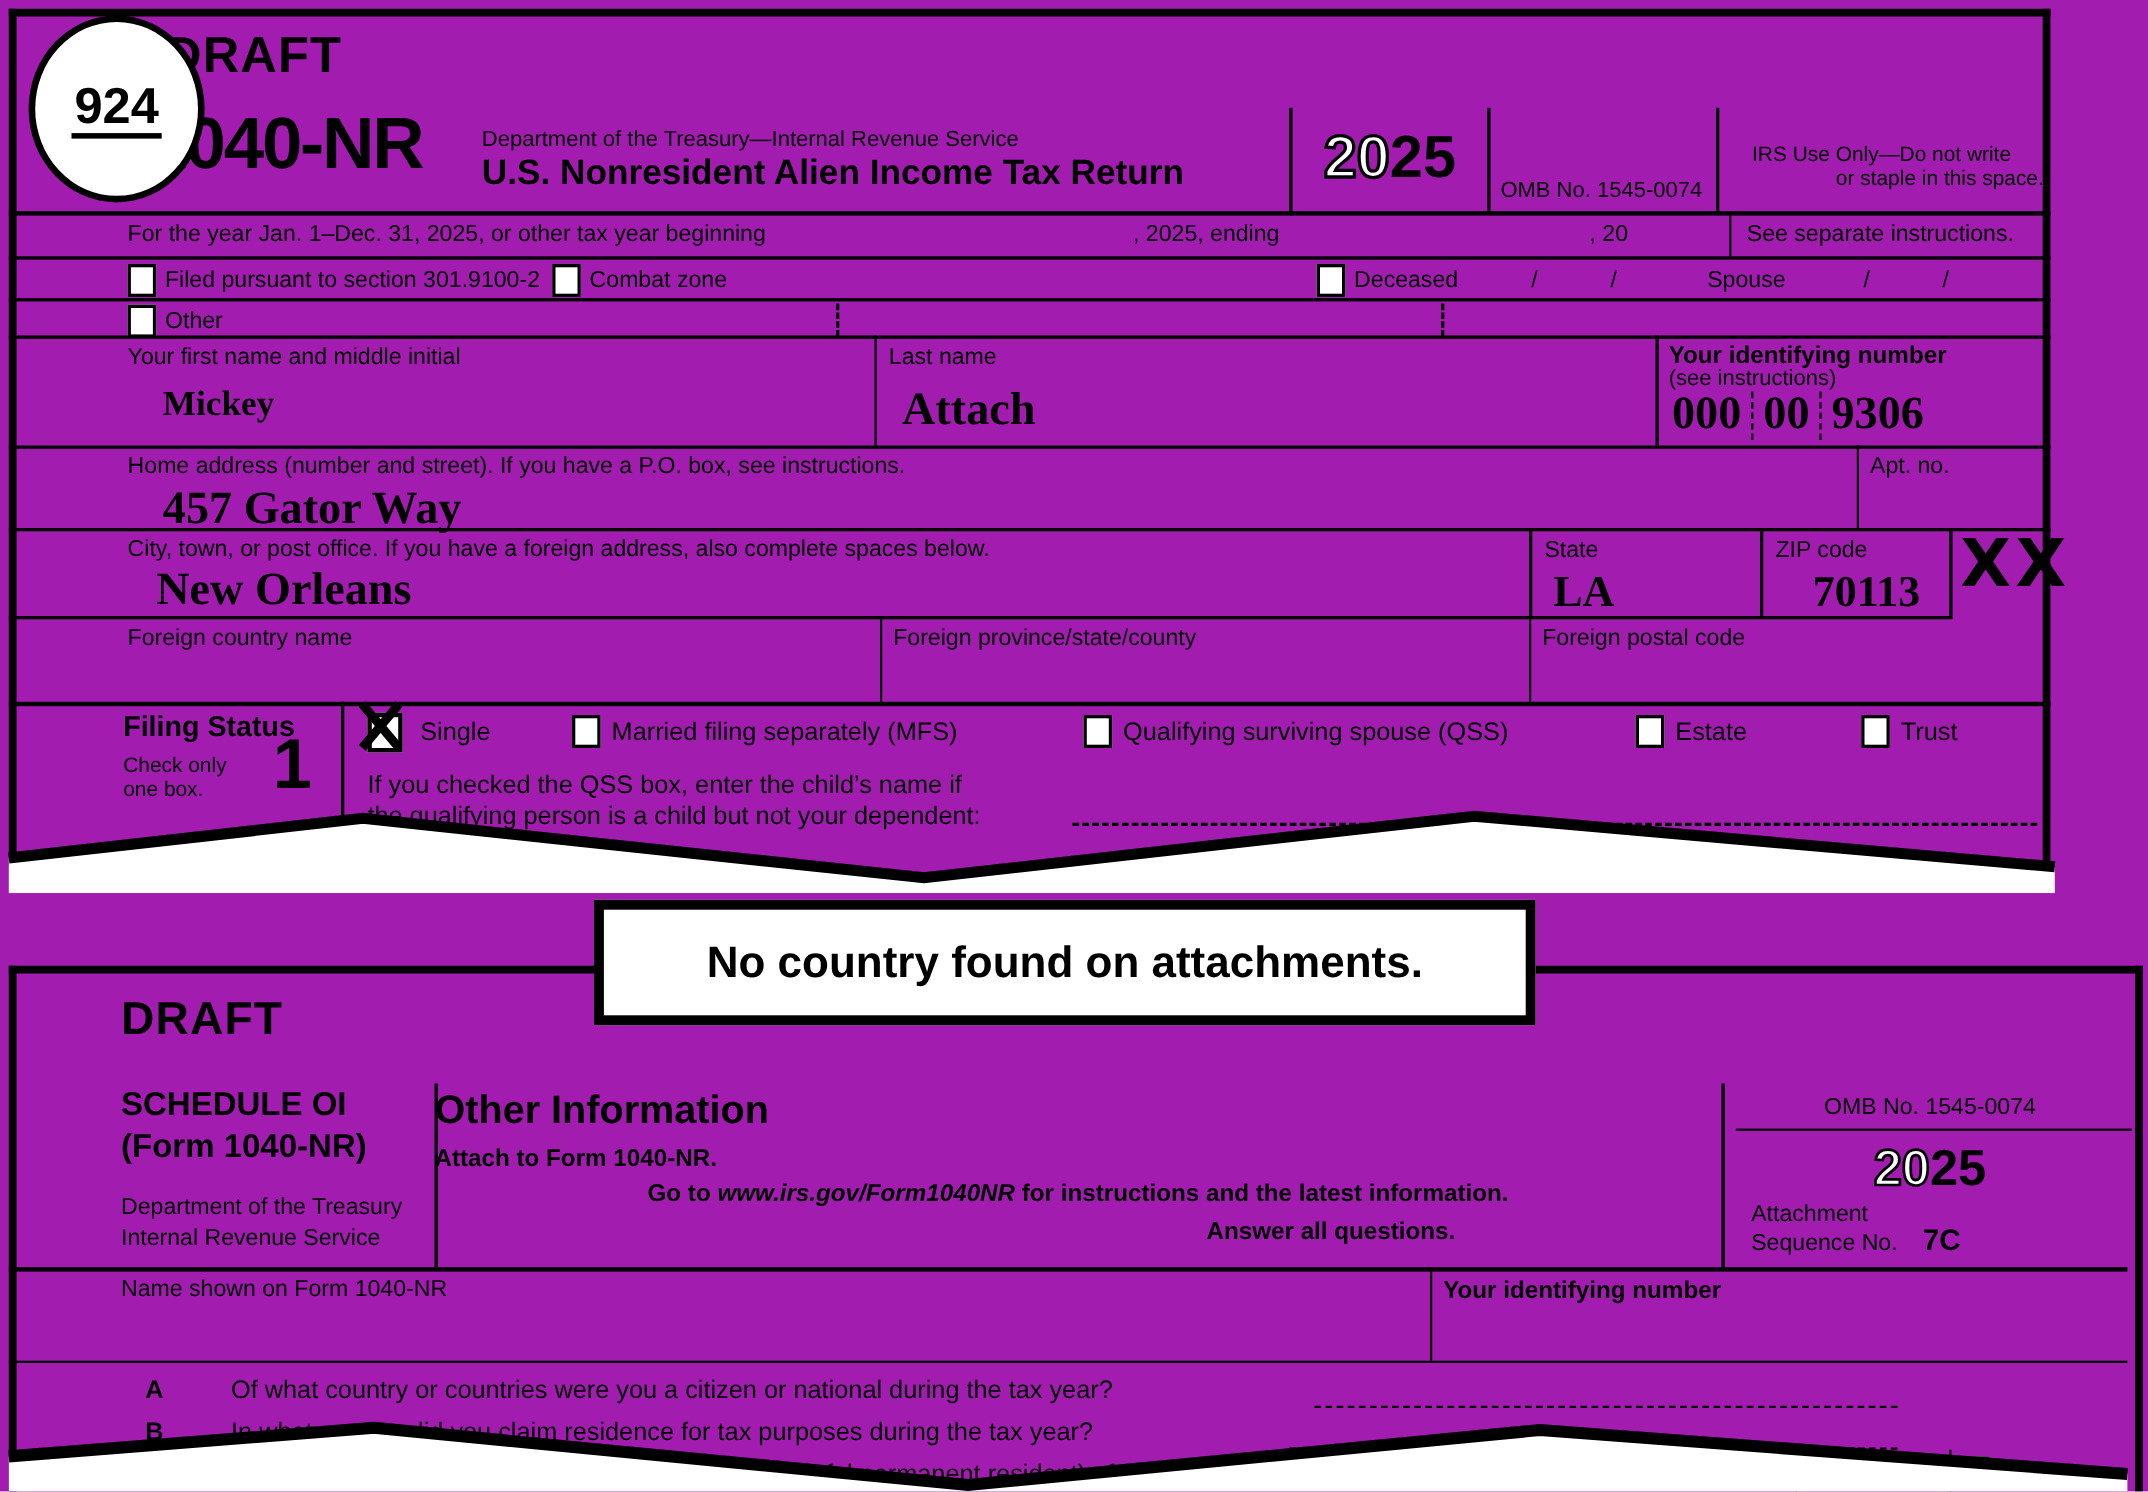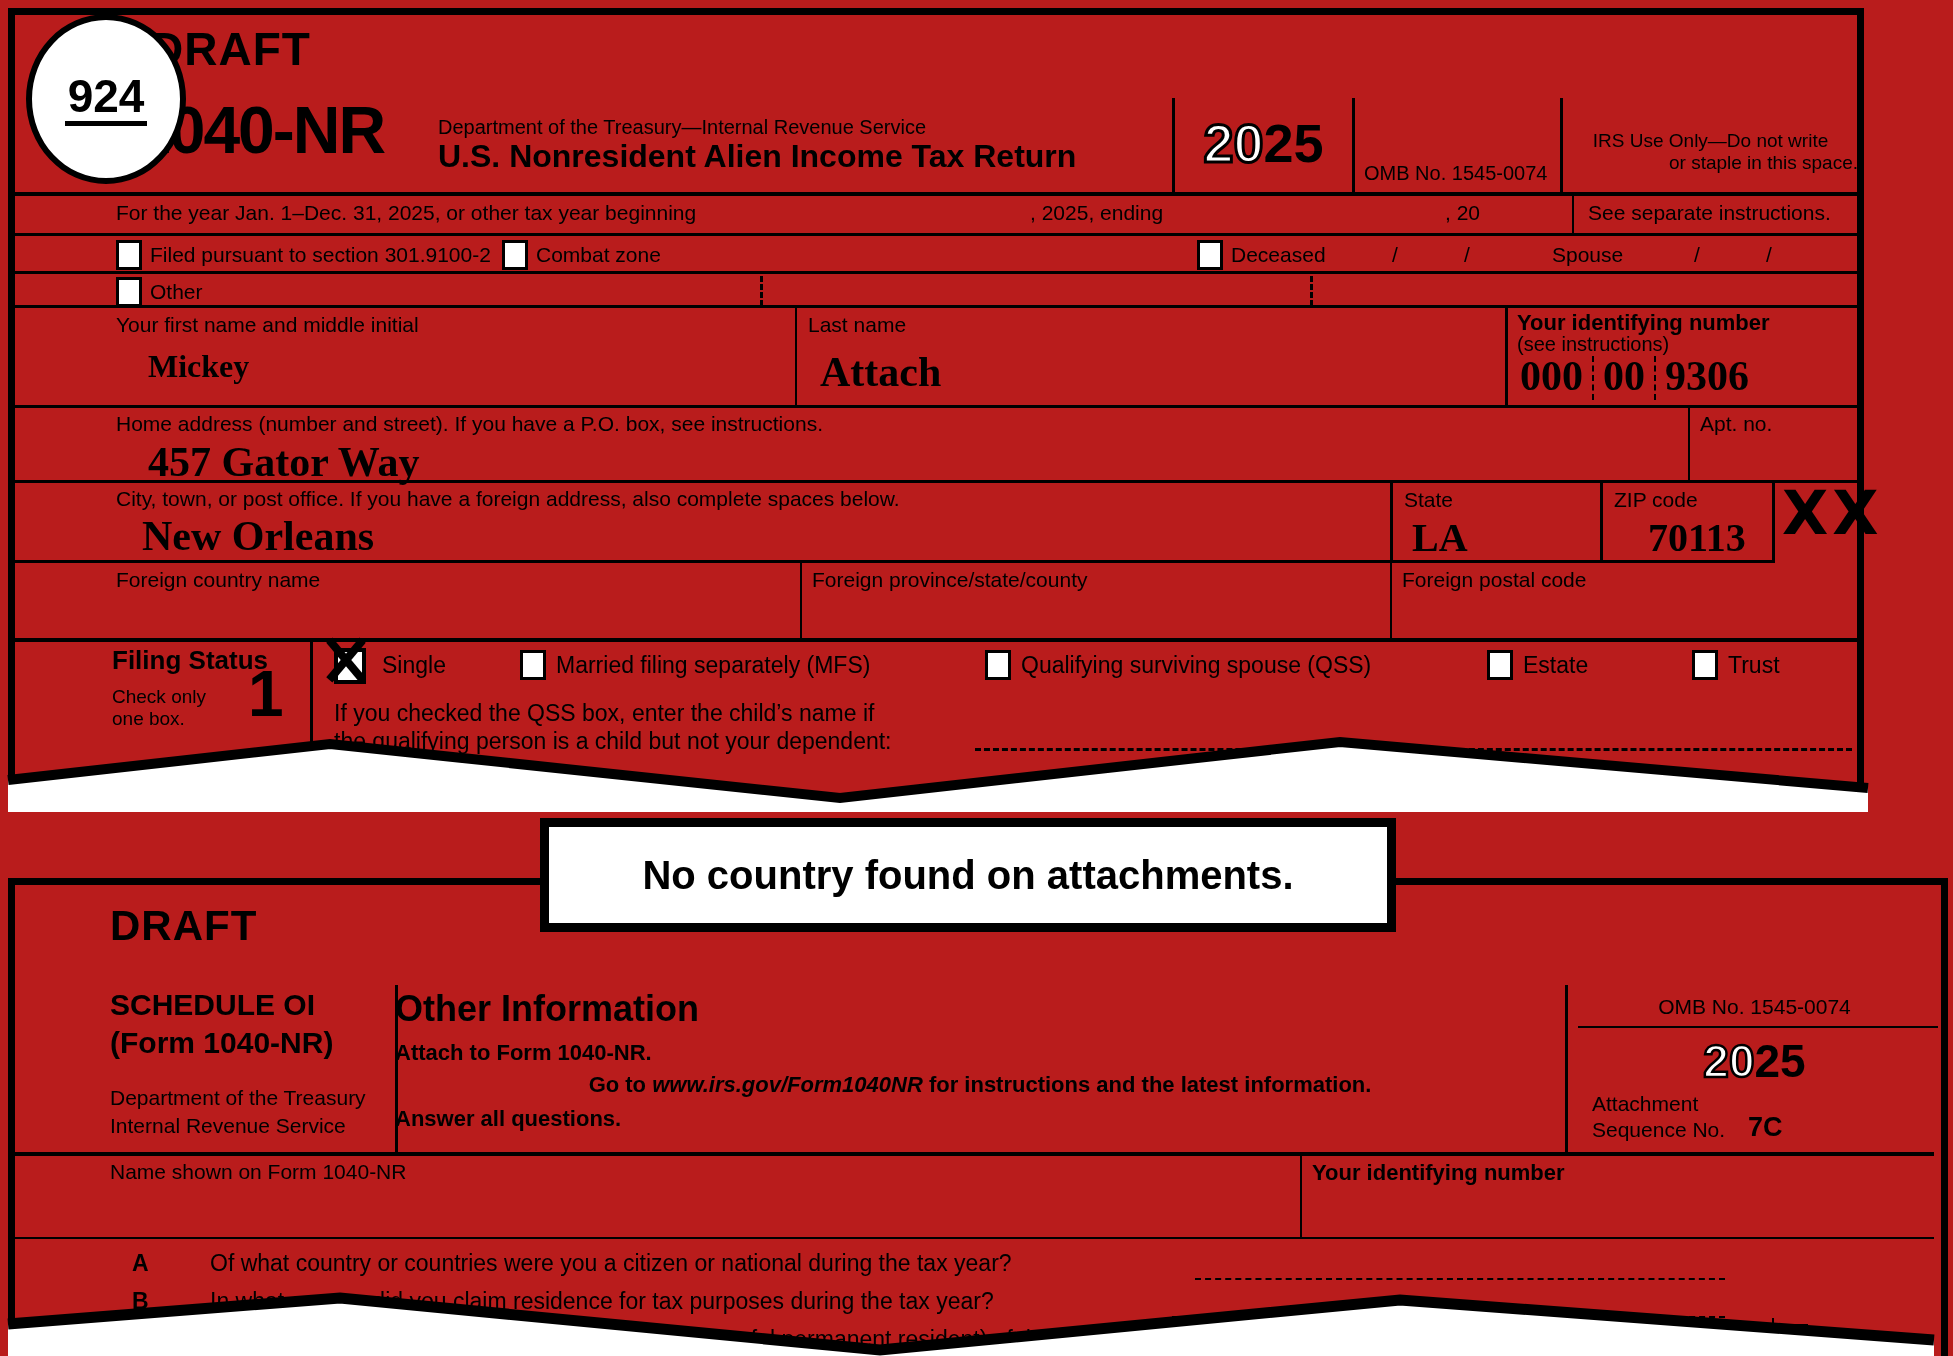--- a/index.html
+++ b/index.html
@@ -1,16 +1,16 @@
 <!DOCTYPE html>
 <html><head>
 <meta charset="utf-8">
 <style>
   html,body{margin:0;padding:0;background:#fff}
-  .canvas{position:relative;width:1953px;height:1356px;background:#b91c1c;color:#000;
+  .canvas{position:relative;width:1953px;height:1356px;background:#a21caf;color:#000;
           font-family:"Liberation Sans",sans-serif;overflow:hidden}
   .abs{position:absolute}
   .t{position:absolute;white-space:nowrap}
   .b{position:absolute;background:#000}
   .lbl{font-size:21px}
   .sm{font-size:19px}
   .bold{font-weight:bold}
   .ser{font-family:"Liberation Serif","DejaVu Serif",serif;font-weight:bold}
   .cb{position:absolute;width:20px;height:24px;border:3px solid #000;background:#fff}
   .cbl{position:absolute;width:24px;height:28px;border:4px solid #000;background:#fff}
@@ -159,21 +159,21 @@
   <div class="t bold" style="left:110px;top:1026px;font-size:30px">(Form 1040-NR)</div>
   <div class="t" style="left:110px;top:1086px;font-size:21px">Department of the Treasury</div>
   <div class="t" style="left:110px;top:1114px;font-size:21px">Internal Revenue Service</div>
   <div class="b" style="left:395px;top:985px;width:3px;height:167px"></div>
 
   <div class="t bold" style="left:395px;top:988px;width:1170px;text-align:left;font-size:36px">Other Information</div>
   <div class="t bold" style="left:395px;top:1040px;width:1170px;text-align:left;font-size:22px">Attach to Form 1040-NR.</div>
   <div class="t bold" style="left:395px;top:1072px;width:1170px;text-align:center;font-size:22px">
     <span>Go to </span><span style="font-style:italic">www.irs.gov/Form1040NR</span><span> for instructions and the latest information.</span>
   </div>
-  <div class="t bold" style="left:395px;top:1106px;width:928px;text-align:left;font-size:22px">Answer all questions.</div>
+  <div class="t bold" style="left:395px;top:1106px;width:928px;text-align:right;font-size:22px">Answer all questions.</div>
 
   <div class="b" style="left:1565px;top:985px;width:3px;height:167px"></div>
   <div class="t" style="left:1568px;top:995px;width:373px;text-align:center;font-size:21px">OMB No. 1545-0074</div>
   <div class="b" style="left:1578px;top:1026px;width:360px;height:2px"></div>
   <div class="t bold" style="left:1568px;top:1034px;width:373px;text-align:center;font-size:46px">
     <span class="outline2">20</span><span>25</span>
   </div>
   <div class="t" style="left:1592px;top:1092px;font-size:21px">Attachment</div>
   <div class="t" style="left:1592px;top:1118px;font-size:21px">Sequence No.</div>
   <div class="t bold" style="left:1748px;top:1112px;font-size:27px">7C</div>

